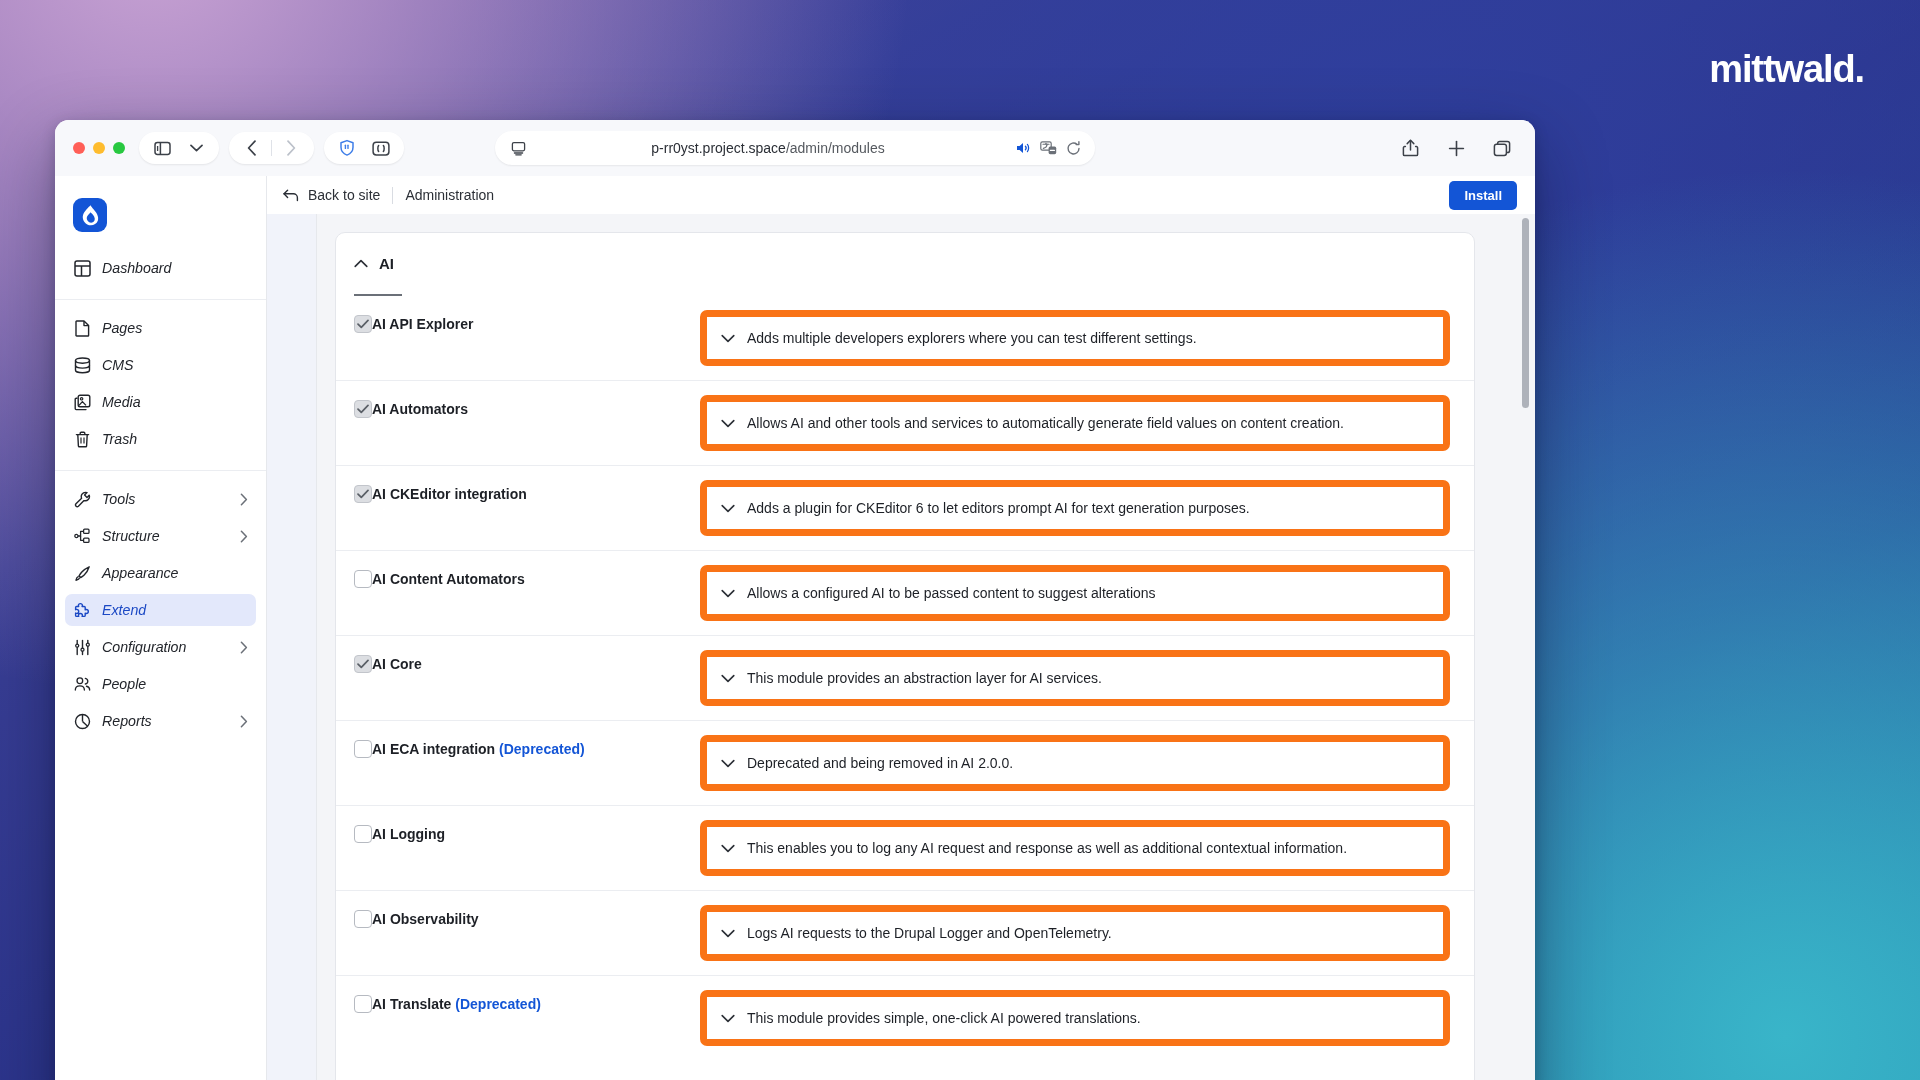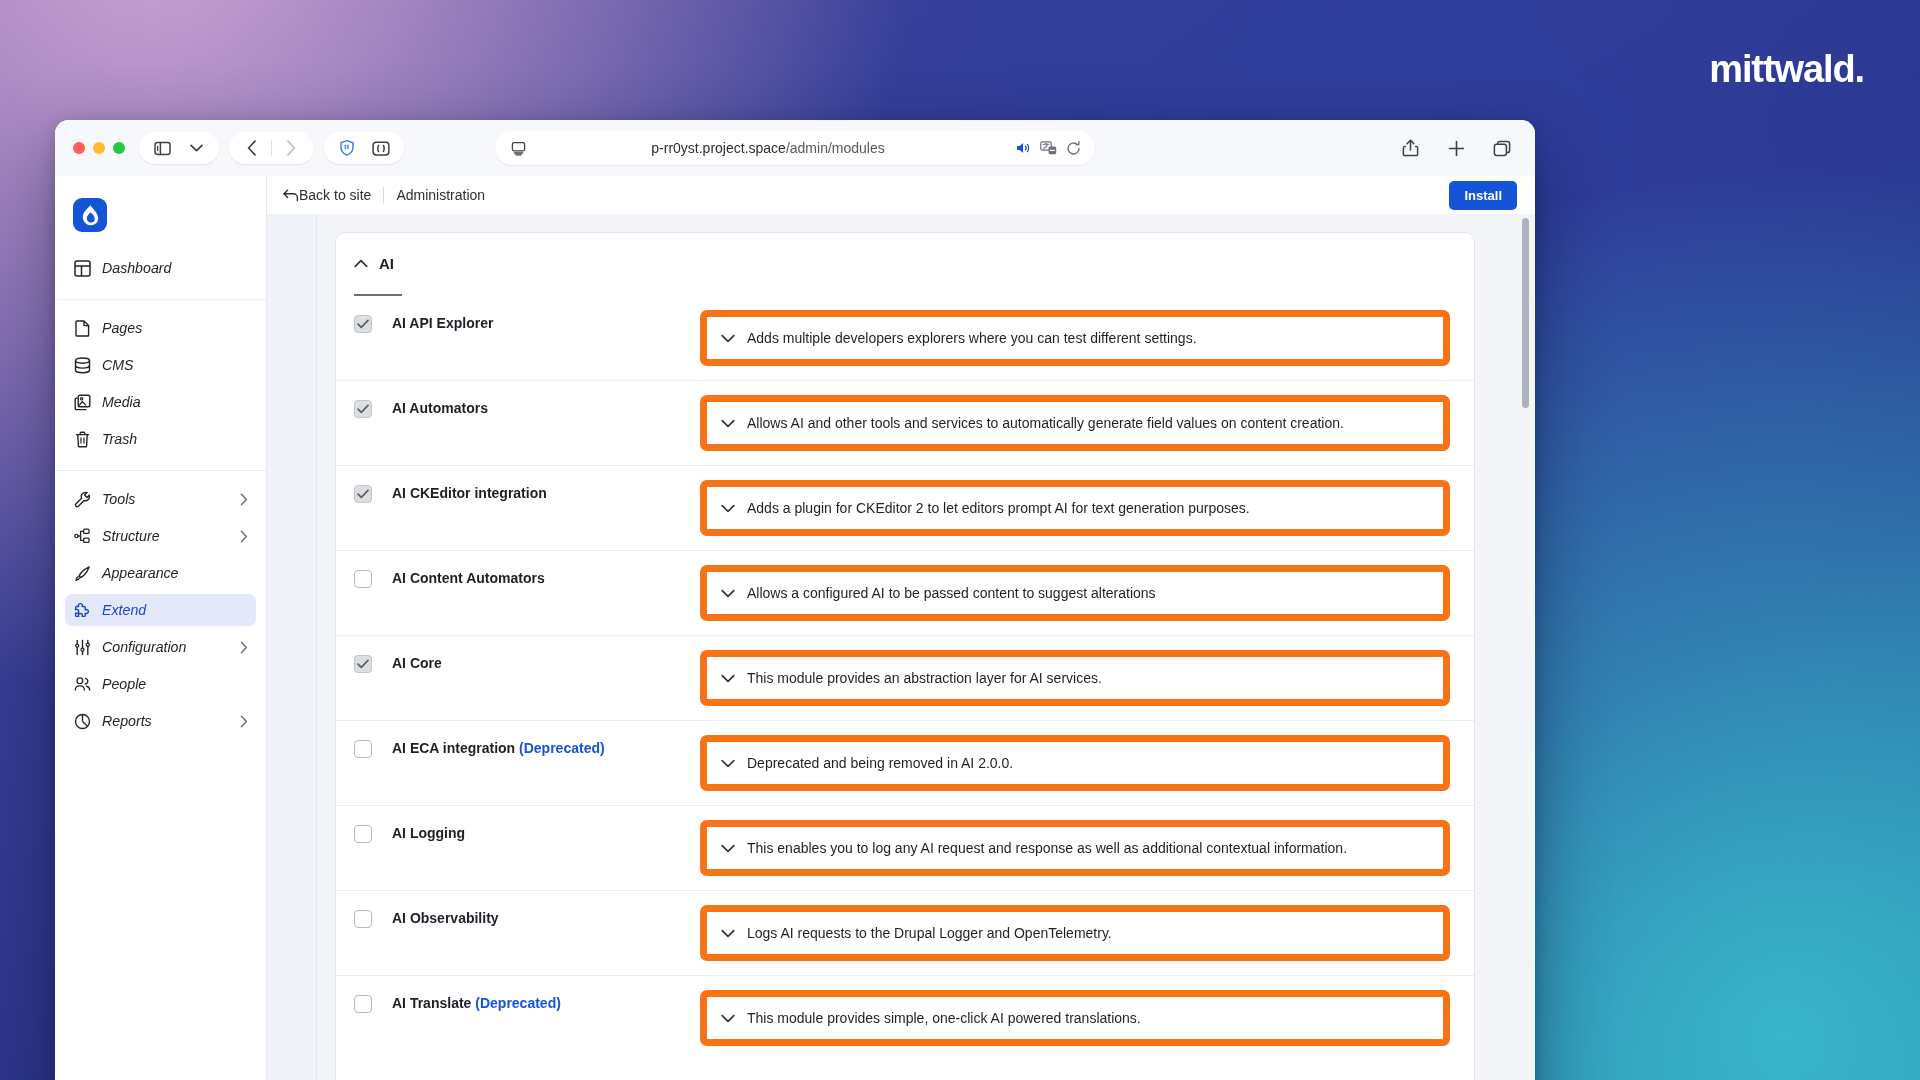--- a/index.html
+++ b/index.html
@@ -138,21 +138,21 @@
 
   
   .content { flex: 1; min-width: 0; display: flex; flex-direction: column; background: #fff; }
   .topbar {
     height: 38px; flex: 0 0 38px;
     display: flex; align-items: center;
     padding: 0 18px 0 16px;
     gap: 12px;
     position: relative;
   }
-  .backlink { display: flex; align-items: center; gap: 0; font-size: 14px; color: #2b2f36; }
+  .backlink { display: flex; align-items: center; gap: 9px; font-size: 14px; color: #2b2f36; }
   .topsep { width: 1px; height: 17px; background: #d9dce2; }
   .admin-label { font-size: 14px; color: #2b2f36; }
   .install-btn {
     position: absolute; right: 18px;
     background: #1355d6; color: #fff;
     font-size: 13px; font-weight: 600;
     border: none;
     padding: 7px 15px;
     border-radius: 5px;
   }
@@ -188,21 +188,21 @@
 
   .rows { padding: 0 0 0 0; }
   .row {
     display: flex; align-items: flex-start;
     min-height: 70px;
     border-bottom: 1px solid #ebedf1;
     padding: 14px 24px 14px 18px;
     gap: 0;
   }
   .row:last-child { border-bottom: none; }
-  .row-left { display: flex; align-items: center; gap: 20px; width: 346px; flex: 0 0 346px; padding-top: 4px; }
+  .row-left { display: flex; align-items: flex-end; width: 346px; flex: 0 0 346px; padding-top: 4px; }
   .cbx {
     width: 18px; height: 18px; flex: 0 0 18px;
     border: 1px solid #b6bac1;
     border-radius: 4px;
     background: #fff;
     display: flex; align-items: center; justify-content: center;
     margin-top: 1px;
   }
   .cbx.checked { background: #dcdee2; border-color: #c2c5cb; }
   .cbx .tick { display: none; }
@@ -600,21 +600,21 @@
                     </span>
                     <span class="mod-name">AI CKEditor integration</span>
                   </div>
                   <div class="row-right">
                     <div class="desc-box">
                       <span class="dchev">
                         <svg width="14" height="9" viewBox="0 0 14 9" fill="none">
                           <path d="M1.2 1.6L7 7.4L12.8 1.6" stroke="currentColor" stroke-width="1.6" stroke-linecap="round" stroke-linejoin="round"></path>
                         </svg>
                       </span>
-                      <span class="dtext">Adds a plugin for CKEditor 2 to let editors prompt AI for text generation purposes.</span>
+                      <span class="dtext">Adds a plugin for CKEditor 6 to let editors prompt AI for text generation purposes.</span>
                     </div>
                   </div>
                 </div>
                 <div class="row">
                   <div class="row-left">
                     <span class="cbx"></span>
                     <span class="mod-name">AI Content Automators</span>
                   </div>
                   <div class="row-right">
                     <div class="desc-box">

